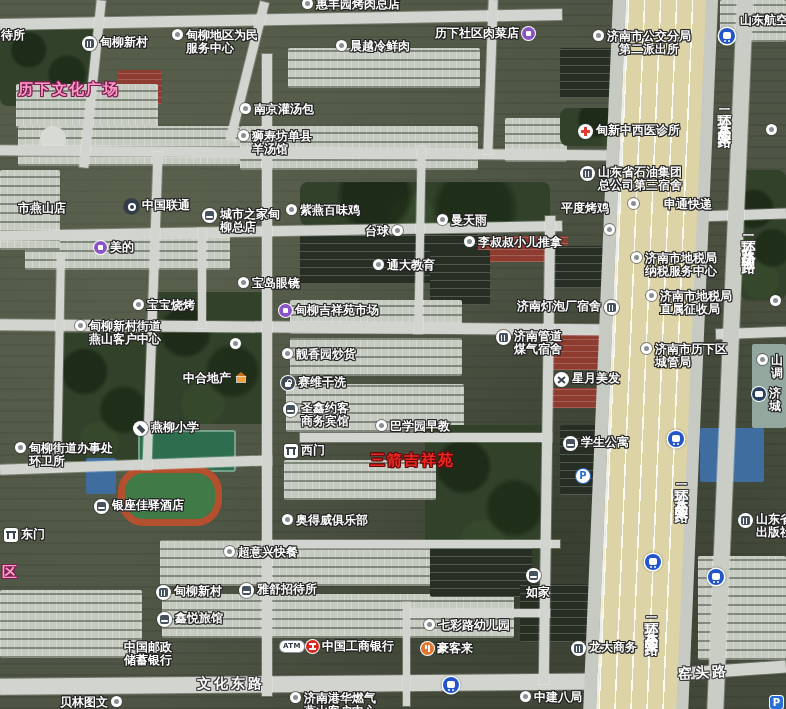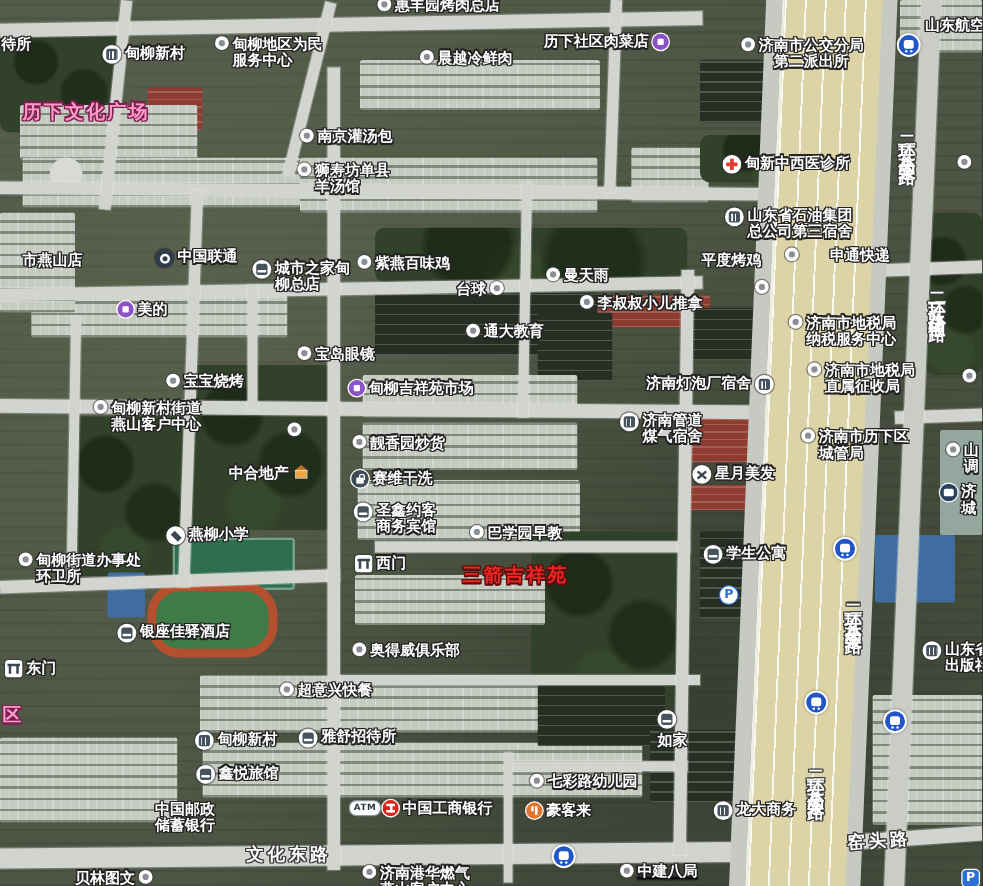--- a/index.html
+++ b/index.html
@@ -508,21 +508,21 @@
         <span class="txt">
           <span class="ln">如家</span>
         </span>
       </div>
       <div class="poi" style="left: 571px; top: 641px;">
         <span class="pico pico-building"></span>
         <span class="txt">
           <span class="ln">龙大商务</span>
         </span>
       </div>
-      <div class="poi" style="left: 496px; top: 691px; text-decoration: underline;">
+      <div class="poi" style="left: 520px; top: 691px;">
         <span class="pico pico-dot"></span>
         <span class="txt">
           <span class="ln">中建八局</span>
         </span>
       </div>
       <div class="poi" style="left: 290px; top: 692px;">
         <span class="pico pico-dot"></span>
         <span class="txt">
           <span class="ln">济南港华燃气</span>
           <span class="ln">燕山客户中心</span>

